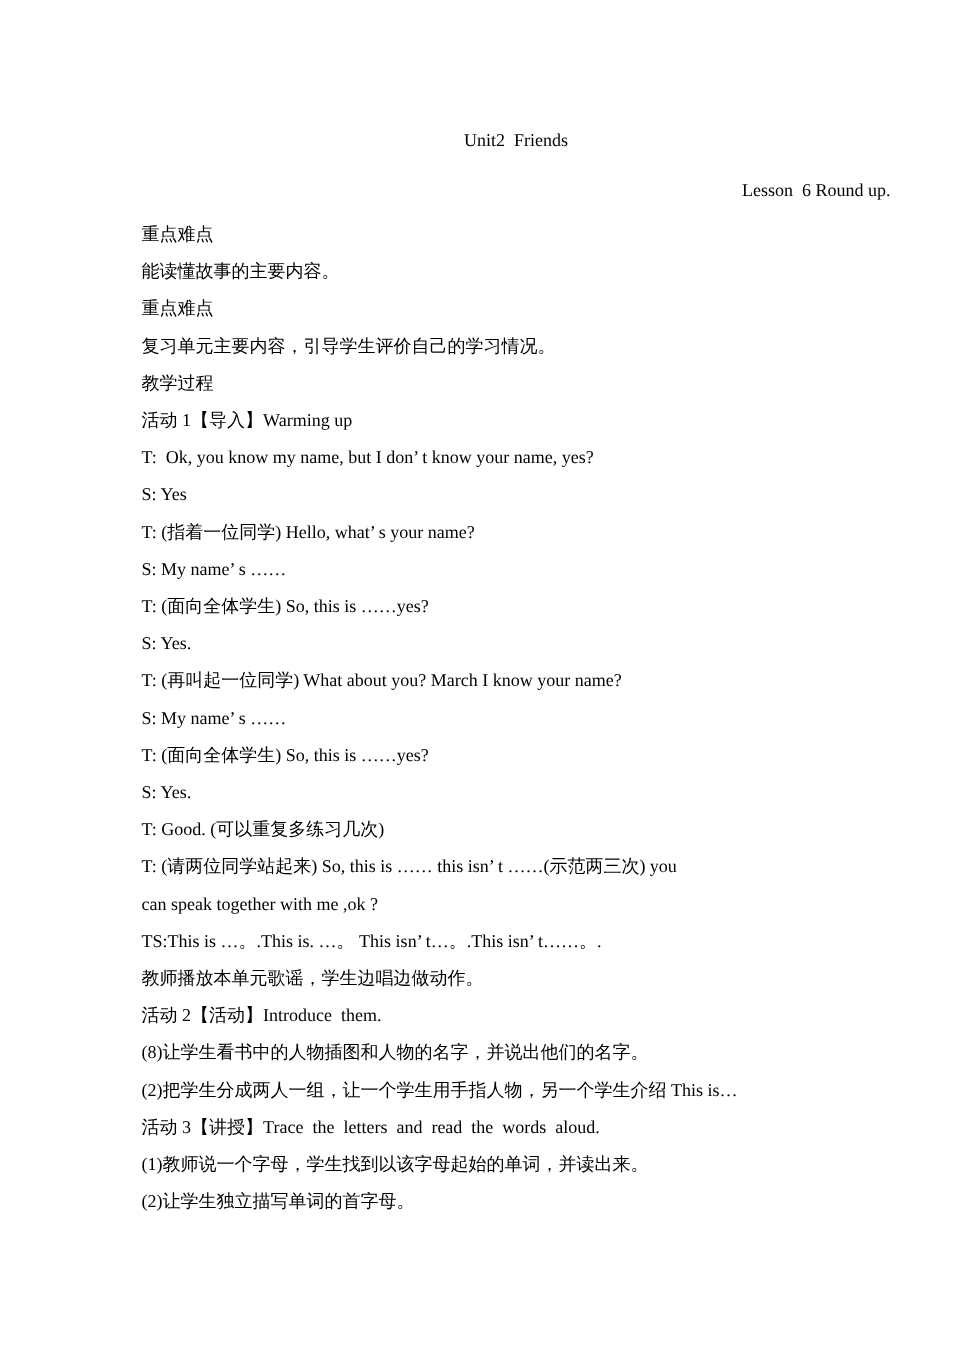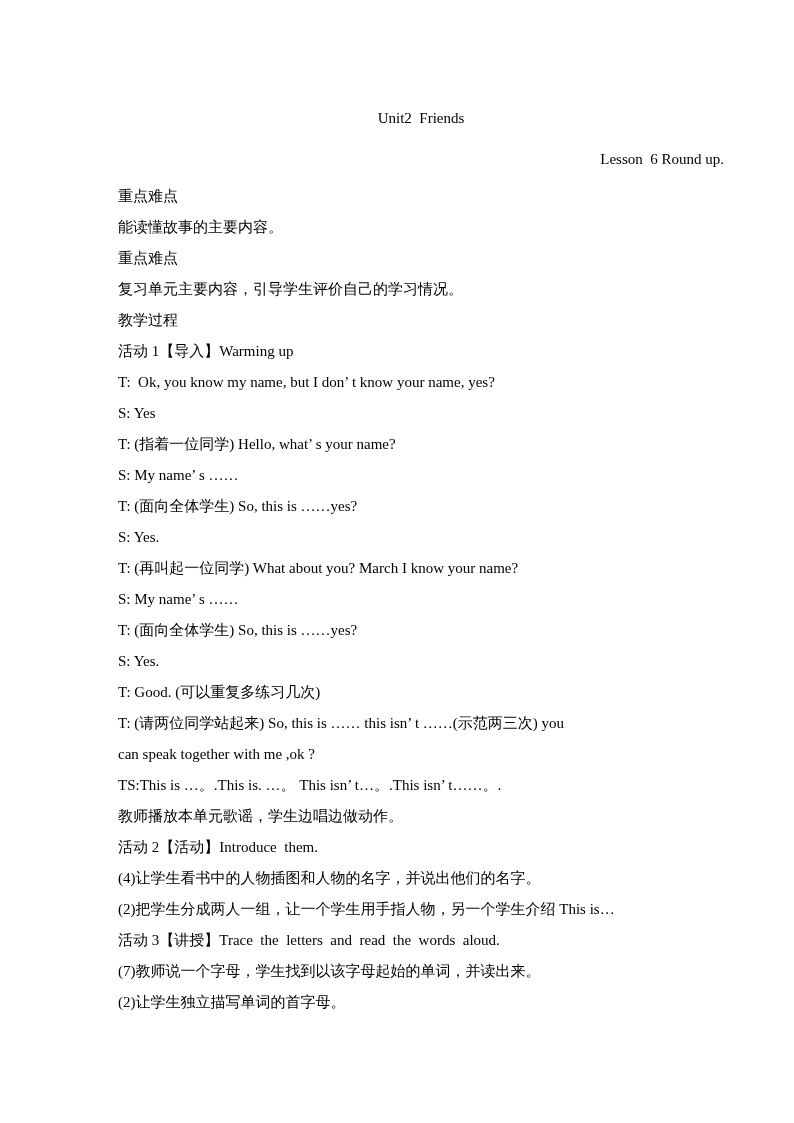--- a/index.html
+++ b/index.html
@@ -7,21 +7,21 @@
     padding: 0;
     background: #ffffff;
   }
   .page {
     position: relative;
     width: 794px;
     height: 1123px;
     background: #ffffff;
     overflow: hidden;
     box-sizing: border-box;
-    padding: 103px 70px 0 118px;
+    padding: 103px 52px 0 118px;
     font-family: "Liberation Serif", "DejaVu Serif", serif;
     font-size: 15px;
     line-height: 31px;
     color: #000000;
   }
   .ln {
     white-space: pre;
     min-height: 31px;
   }
   .title-line {
@@ -55,18 +55,18 @@
   <div class="ln">T: (再叫起一位同学) What about you? March I know your name?</div>
   <div class="ln">S: My name’ s ……</div>
   <div class="ln">T: (面向全体学生) So, this is ……yes?</div>
   <div class="ln">S: Yes.</div>
   <div class="ln">T: Good. (可以重复多练习几次)</div>
   <div class="ln">T: (请两位同学站起来) So, this is …… this isn’ t ……(示范两三次) you</div>
   <div class="ln">can speak together with me ,ok ?</div>
   <div class="ln">TS:This is …。.This is. …。 This isn’ t…。.This isn’ t……。.</div>
   <div class="ln">教师播放本单元歌谣，学生边唱边做动作。</div>
   <div class="ln">活动 2【活动】Introduce  them.</div>
-  <div class="ln">(4)让学生看书中的人物插图和人物的名字，并说出他们的名字。</div>
+  <div class="ln">(8)让学生看书中的人物插图和人物的名字，并说出他们的名字。</div>
   <div class="ln">(2)把学生分成两人一组，让一个学生用手指人物，另一个学生介绍 This is…</div>
   <div class="ln">活动 3【讲授】Trace  the  letters  and  read  the  words  aloud.</div>
-  <div class="ln">(7)教师说一个字母，学生找到以该字母起始的单词，并读出来。</div>
+  <div class="ln">(1)教师说一个字母，学生找到以该字母起始的单词，并读出来。</div>
   <div class="ln">(2)让学生独立描写单词的首字母。</div>
 </div>
 
 </body></html>

